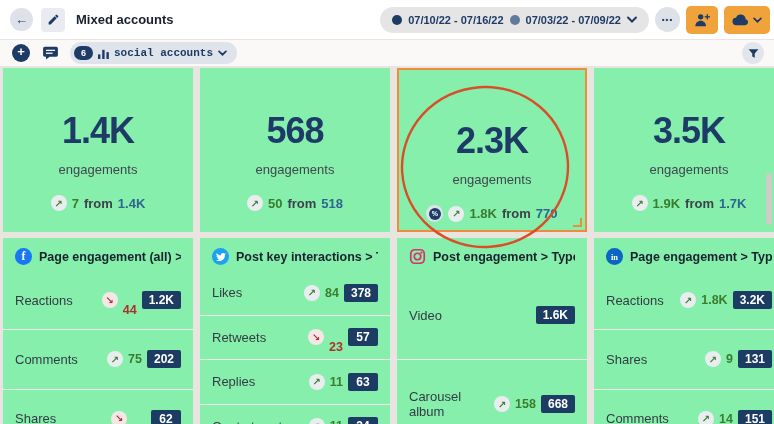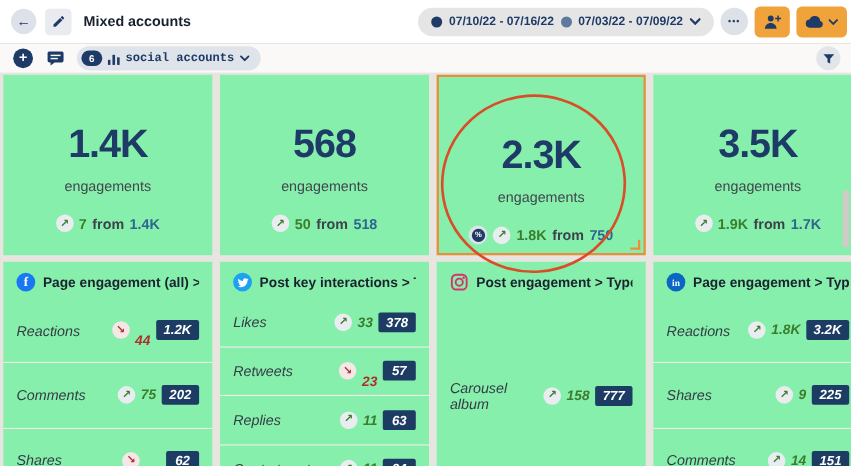--- a/index.html
+++ b/index.html
@@ -64,21 +64,21 @@
   .compare-inner { width:12px; height:12px; border-radius:50%; background:#1e3a66; color:#fff;
                    font-size:7px; font-weight:bold; display:flex; align-items:center; justify-content:center; }
   .resize-handle { position:absolute; right:3px; bottom:3px; width:9px; height:9px;
                    border-right:2px solid #ee8c3c; border-bottom:2px solid #ee8c3c; }
 
   
   .metric-card { display:flex; flex-direction:column; }
   .mc-header { display:flex; align-items:center; gap:7px; padding:10px 12px 6px 12px; }
   .mc-title { font-size:12.5px; font-weight:bold; color:#1a222e; white-space:nowrap; overflow:hidden; }
   .mc-rows { flex:1; display:flex; flex-direction:column; }
-  .mc-row { flex:1; display:flex; align-items:center; justify-content:space-between; padding:0 12px;font-style:italic; }
+  .mc-row { flex:1; display:flex; align-items:center; justify-content:space-between; padding:0 12px; }
   .mc-row + .mc-row { border-top:1px solid #f0eeeb; }
   .row-label { font-size:13px; color:#343b44; }
   .row-right { display:flex; align-items:center; gap:5px; font-size:12.5px; font-weight:bold; }
   .badge { background:#1d3c63; color:#fff; font-size:12px; font-weight:bold; padding:2px 7px;
            border-radius:2px; min-width:30px; text-align:center; }
   .net-icon { width:17px; height:17px; border-radius:50%; display:flex; align-items:center;
               justify-content:center; color:#fff; font-weight:bold; flex:none;font-family:Liberation Serif, serif; }
   .fb { background:#1877f2; font-size:12px; font-family:"Liberation Serif","DejaVu Serif",serif; }
   .tw { background:#1da1f2; }
   .li { background:#0a66c2; font-size:8.5px; }
@@ -201,21 +201,21 @@
         <span class="compare-badge">
           <span class="compare-inner">
               <span>%</span>
             </span>
         </span>
         <span class="abadge up">
             <span>↗</span>
           </span>
         <span class="d up">1.8K</span>
         <span class="from">from</span>
-        <span class="prev">750</span>
+        <span class="prev">770</span>
       </div>
       <div class="resize-handle"></div>
     </div>
 
     <div class="card stat-card">
       <div class="big">3.5K</div>
       <div class="unit">engagements</div>
       <div class="delta-line">
         <span class="abadge up">
             <span>↗</span>
@@ -276,21 +276,21 @@
         </span>
         <span class="mc-title">Post key interactions &gt; Type</span>
       </div>
       <div class="mc-rows">
         <div class="mc-row">
           <span class="row-label">Likes</span>
           <span class="row-right">
             <span class="abadge up">
                 <span>↗</span>
               </span>
-            <span class="d up">33</span>
+            <span class="d up">84</span>
             <span class="badge">378</span>
           </span>
         </div>
         <div class="mc-row">
           <span class="row-label">Retweets</span>
           <span class="row-right">
             <span class="abadge down">
                 <span>↘</span>
               </span>
             <span class="d down">23</span>
@@ -326,27 +326,33 @@
           <svg width="17" height="17" viewBox="0 0 24 24">
             <rect x="2.5" y="2.5" width="19" height="19" rx="5.5" fill="none" stroke="#d6336c" stroke-width="2.4"></rect>
             <circle cx="12" cy="12" r="4.6" fill="none" stroke="#d6336c" stroke-width="2.4"></circle>
             <circle cx="17.6" cy="6.4" r="1.6" fill="#d6336c"></circle>
           </svg>
         </span>
         <span class="mc-title">Post engagement &gt; Type</span>
       </div>
       <div class="mc-rows">
         <div class="mc-row">
+          <span class="row-label">Video</span>
+          <span class="row-right">
+            <span class="badge">1.6K</span>
+          </span>
+        </div>
+        <div class="mc-row">
           <span class="row-label">Carousel album</span>
           <span class="row-right">
             <span class="abadge up">
                 <span>↗</span>
               </span>
             <span class="d up">158</span>
-            <span class="badge">777</span>
+            <span class="badge">668</span>
           </span>
         </div>
       </div>
     </div>
 
     <div class="card metric-card">
       <div class="mc-header">
         <span class="net-icon li">
             <span>in</span>
           </span>
@@ -363,21 +369,21 @@
             <span class="badge">3.2K</span>
           </span>
         </div>
         <div class="mc-row">
           <span class="row-label">Shares</span>
           <span class="row-right">
             <span class="abadge up">
                 <span>↗</span>
               </span>
             <span class="d up">9</span>
-            <span class="badge">225</span>
+            <span class="badge">131</span>
           </span>
         </div>
         <div class="mc-row">
           <span class="row-label">Comments</span>
           <span class="row-right">
             <span class="abadge up">
                 <span>↗</span>
               </span>
             <span class="d up">14</span>
             <span class="badge">151</span>

